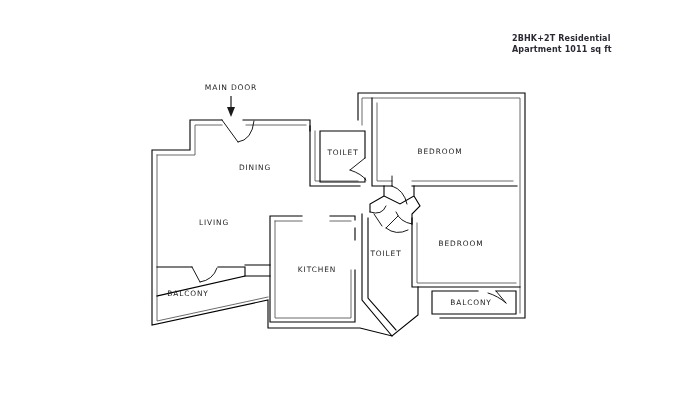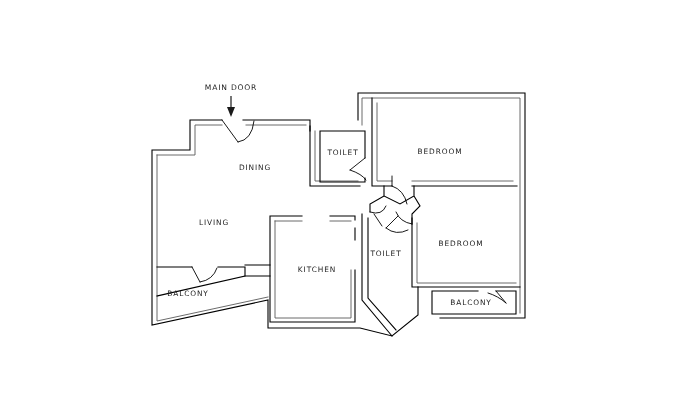--- a/index.html
+++ b/index.html
@@ -207,14 +207,18 @@
     <text class="room-label" x="317" y="270">KITCHEN</text>
     <text class="room-label" x="343" y="153">TOILET</text>
     <text class="room-label" x="386" y="254">TOILET</text>
     <text class="room-label" x="440" y="152">BEDROOM</text>
     <text class="room-label" x="461" y="244">BEDROOM</text>
     <text class="room-label" x="188" y="294">BALCONY</text>
     <text class="room-label" x="471" y="303">BALCONY</text>
 
   </svg>
 
+  <div class="title-block">
+    <span class="title-line">2BHK+2T Residential</span>
+    <span class="title-line">Apartment 1011 sq ft</span>
+  </div>
 
 </div>
 
 </body></html>

